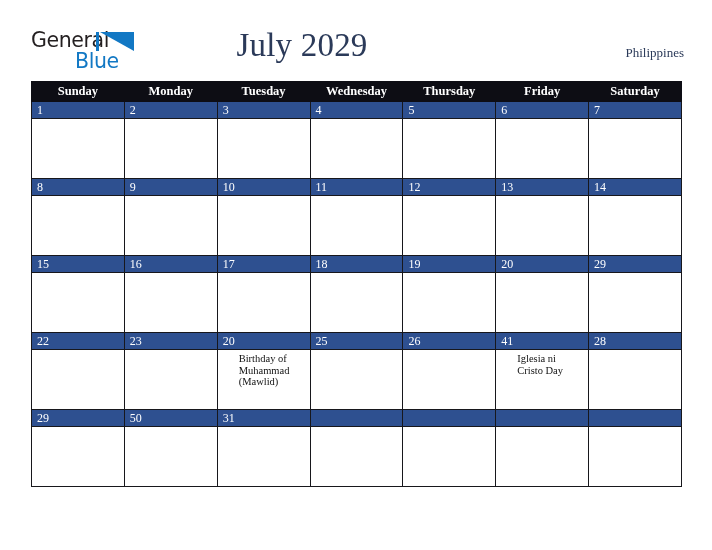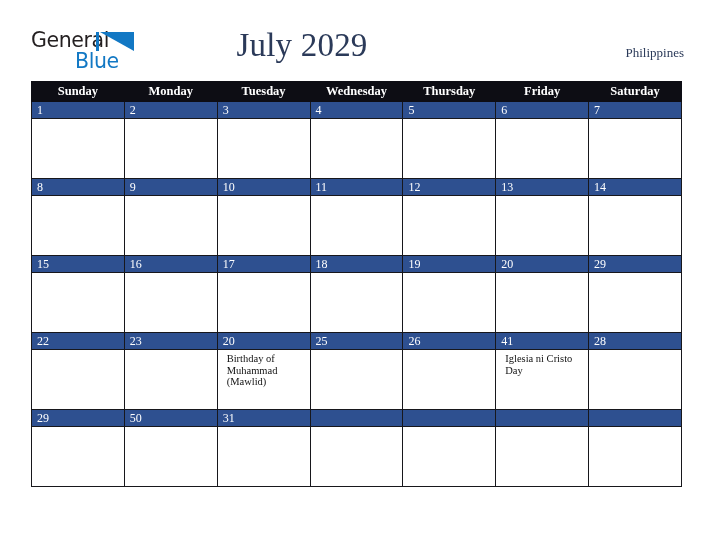--- a/index.html
+++ b/index.html
@@ -146,21 +146,21 @@
     color: transparent;
   }
   .events {
     padding: 3px 4px 0 5px;
     font-family: "Liberation Serif", serif;
     font-size: 10.5px;
     line-height: 11.5px;
     color: #111111;
   }
   .event {
-    margin: 0 0 2px 4px;
+    margin: 0 0 2px 16px;
   }
 </style>
 </head>
 <body>
 
 <div class="page">
 
   <div class="header">
 
     <div class="logo">

